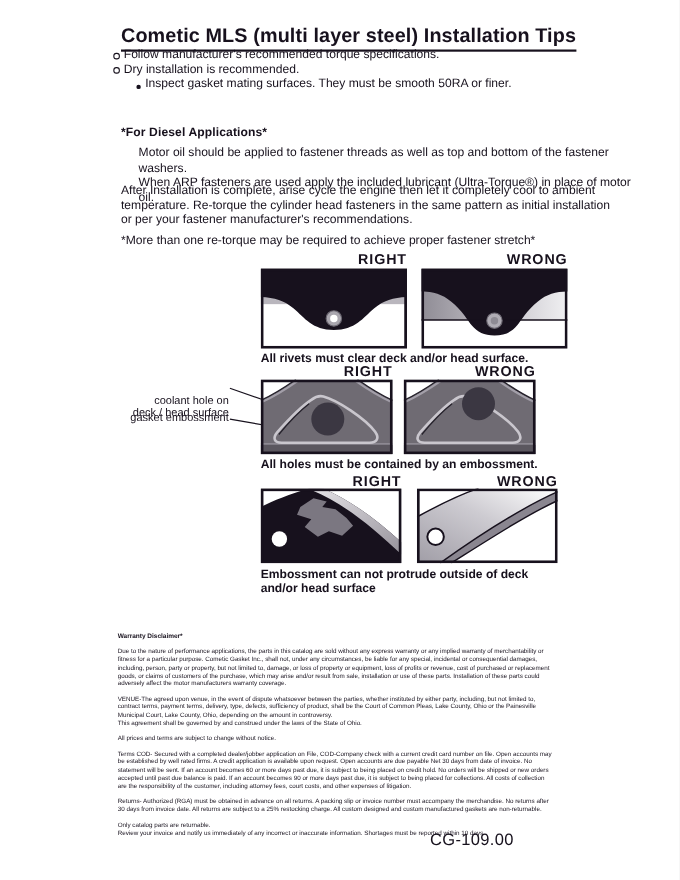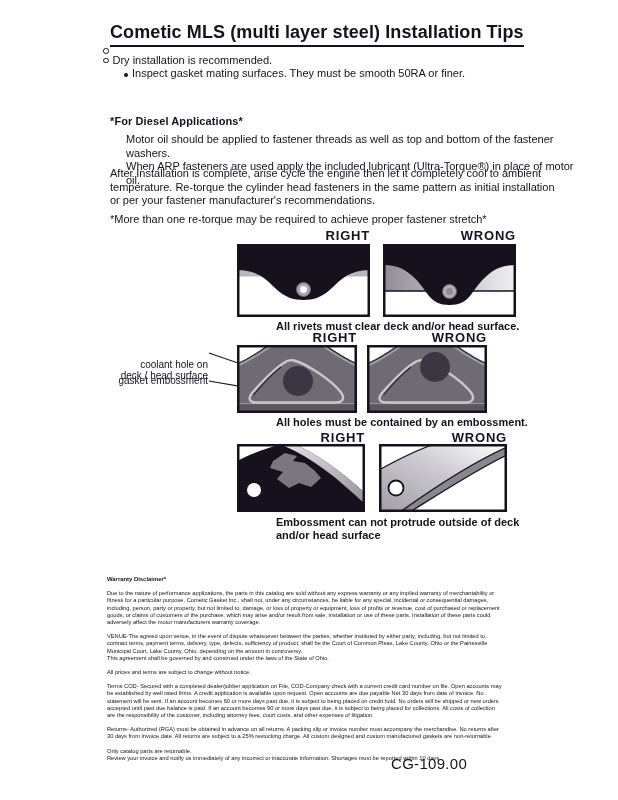--- a/index.html
+++ b/index.html
@@ -20,38 +20,39 @@
     display:inline-block;margin:4px 4px 0 0;flex:none;
   }
   .f-marker{
     width:4px;height:4px;background:#17111d;border-radius:50%;
     display:inline-block;margin:4px 4px 0 0;flex:none;
   }
   .sub{margin-left:21px;align-items:center;}
   .h2{font-size:11px;font-weight:bold;letter-spacing:.1px;}
   .para{font-size:11px;line-height:13.5px;white-space:pre-line;width:450px;}
   .dg-head{font-size:13px;font-weight:bold;letter-spacing:.8px;text-align:right;}
-  .dg-caption{font-size:11px;font-weight:bold;white-space:pre-line;line-height:12.5px;margin-left:39px;}
+  .dg-caption{font-size:11px;font-weight:bold;white-space:pre-line;line-height:12.5px;}
   .dg-label{font-size:10px;line-height:11px;text-align:right;white-space:pre-line;width:105px;}
   .panel{border:0;display:block;}
   .legal{width:442px;font-size:5.7px;line-height:7.2px;color:#17111d;}
   .legal .lg-head{font-weight:bold;margin-bottom:7px;font-size:5.9px;}
   .legal p{margin:0 0 7px 0;white-space:pre-line;}
   .doc-code{font-size:15px;letter-spacing:.3px;}
 </style>
 </head>
 <body>
 
 <div class="page">
 
   <div class="abs title" style="left:110px;top:22px;">Cometic MLS (multi layer steel) Installation Tips</div>
 
   <div class="abs bullets" style="left:103px;top:44px;width:470px;">
     <div class="bullet-row">
       <span class="o-marker"></span>
+      <span>Follow manufacturer's recommended torque specifications.</span>
     </div>
     <div class="bullet-row">
       <span class="o-marker"></span>
       <span>Dry installation is recommended.</span>
     </div>
     <div class="bullet-row sub">
       <span class="f-marker"></span>
       <span>Inspect gasket mating surfaces.  They must be smooth 50RA or finer.</span>
     </div>
   </div>

